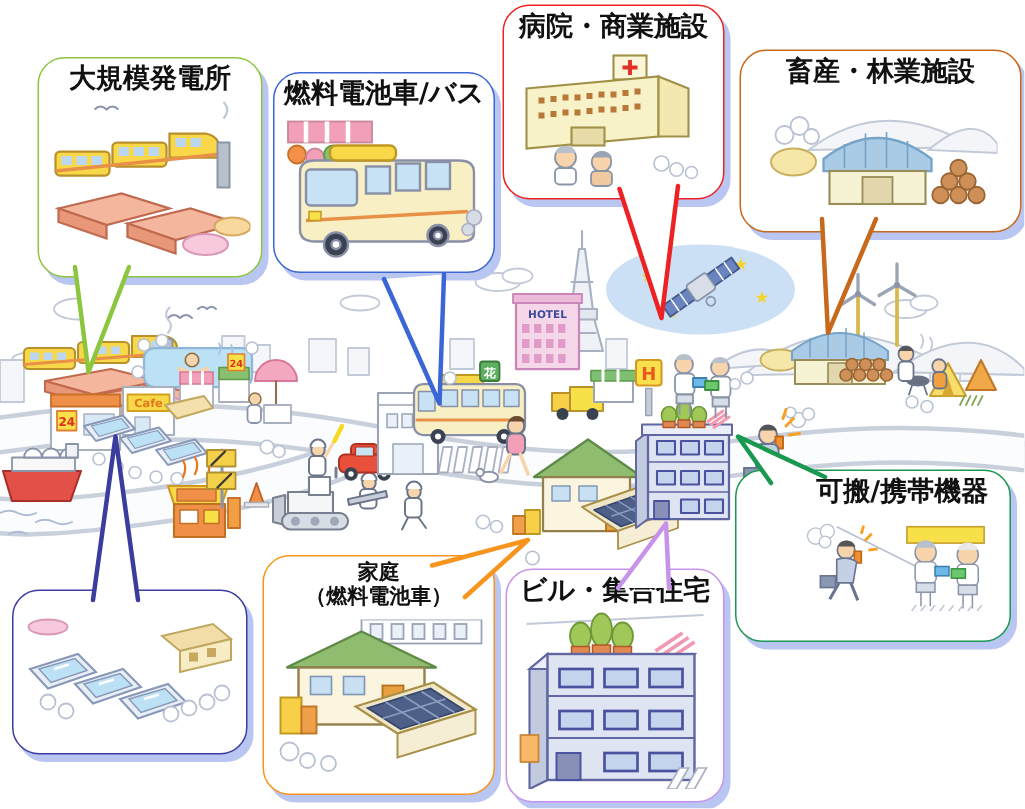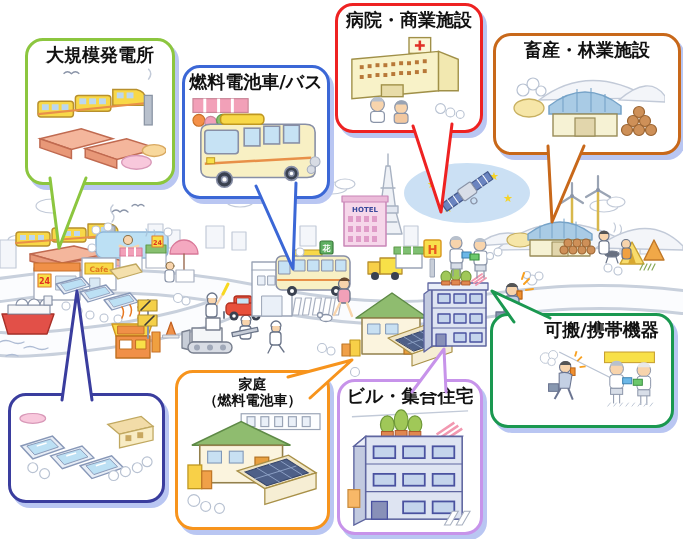--- a/index.html
+++ b/index.html
@@ -1,21 +1,21 @@
 <!DOCTYPE html>
 <html><head>
 <meta charset="utf-8">
 <style>
   html,body{margin:0;padding:0;background:#fff;}
   #stage{position:relative;width:683px;height:539px;background:#fff;overflow:hidden;
          font-family:"DejaVu Sans","Liberation Sans",sans-serif;}
   #scene-svg,#tails-svg{position:absolute;left:0;top:0;}
   #scene-svg{z-index:1;}
   #tails-svg{z-index:4;pointer-events:none;}
-  .callout{position:absolute;z-index:3;background:#fff;border:3px solid #ec4899;border-radius:18px;
+  .callout{position:absolute;z-index:3;background:#fff;border:1px solid #ec4899;border-radius:18px;
            box-shadow:4px 5px 0 #b9c6f2;box-sizing:border-box;display:flex;flex-direction:column;
            align-items:center;padding:4px 6px 6px;}
   .ct{font-weight:bold;color:#111;text-align:center;line-height:1.12;letter-spacing:0px;
       font-size:18px;white-space:nowrap;}
   .ct.small{font-size:14px;}
   .cimg{flex:1;width:100%;display:flex;align-items:center;justify-content:center;overflow:hidden;}
   .cimg svg{display:block;}
 </style>
 </head>
 <body>
@@ -547,21 +547,21 @@
       <polygon points="6,74 38,85 38,94 6,83" fill="#E89878"></polygon>
       <polygon points="52,84 94,74 126,84 84,95" fill="#F4B69C"></polygon>
       <polygon points="52,84 84,95 84,104 52,93" fill="#E89878"></polygon>
     </g>
     <ellipse cx="104" cy="98" rx="15" ry="7" fill="#F8C8DC" stroke="#D898B8" stroke-width="1.4"></ellipse>
     <ellipse cx="122" cy="86" rx="12" ry="6" fill="#F8D89C" stroke="#D8A860" stroke-width="1.4"></ellipse>
   </svg>
       </div>
 </div>
 
-<div class="callout" style="left: 182px; top: 65px; width: 148px; height: 134px; border-color: rgb(59, 103, 214);">
+<div class="callout" style="left: 182px; top: 48px; width: 148px; height: 134px; border-color: rgb(59, 103, 214);">
   <div class="ct">燃料電池車/バス</div>
   <div class="cimg">
         <svg width="132" height="98" viewBox="0 0 132 98">
     <g stroke="#C98698" stroke-width="1.2">
       <rect x="2" y="6" width="56" height="14" fill="#F2A0B8"></rect>
       <line x1="14" y1="6" x2="14" y2="20" stroke="#fff" stroke-width="3"></line>
       <line x1="28" y1="6" x2="28" y2="20" stroke="#fff" stroke-width="3"></line>
       <line x1="42" y1="6" x2="42" y2="20" stroke="#fff" stroke-width="3"></line>
       <circle cx="8" cy="28" r="6" fill="#F49048" stroke="#C87028"></circle>
       <circle cx="20" cy="30" r="6" fill="#F2A0B8"></circle>

